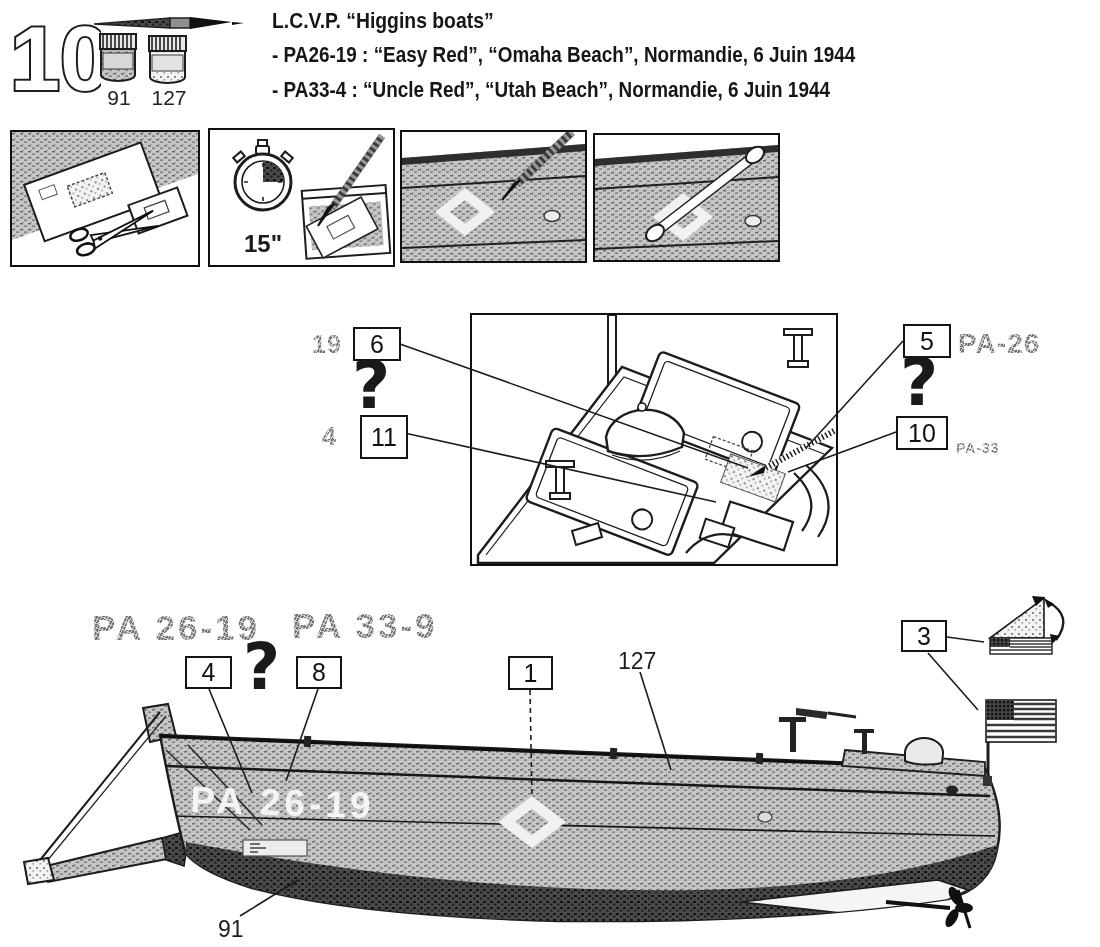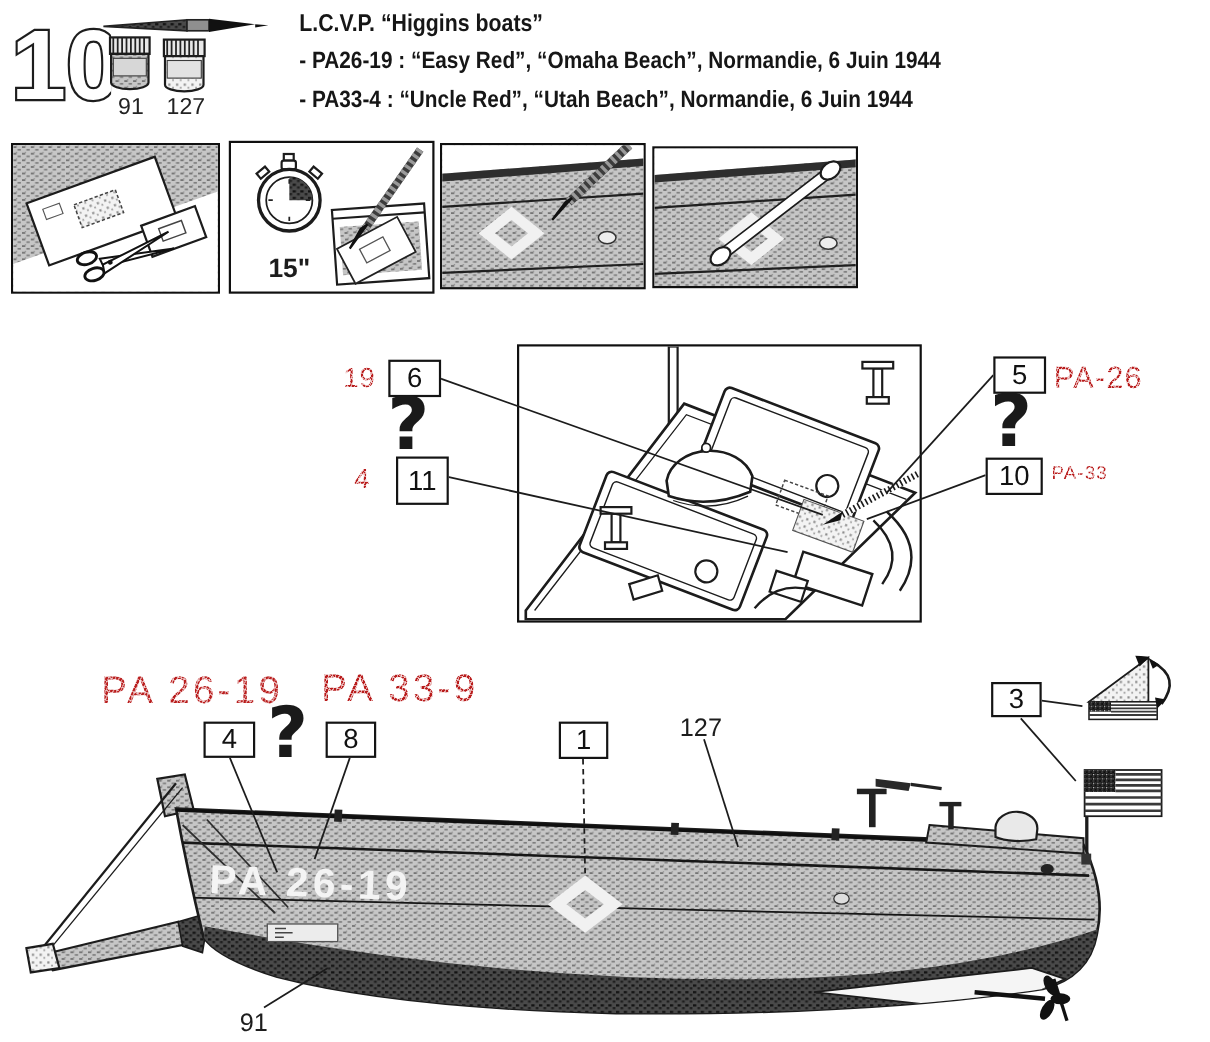--- a/index.html
+++ b/index.html
@@ -12,21 +12,21 @@
   .hdr-opt{font-size:21.5px;}
   .potlabel{font-size:21px;color:#222;text-align:center;}
   
   .figbox{position:absolute;border:2px solid #101010;background:#fff;box-sizing:border-box;}
   
   .pbox{position:absolute;background:#fff;border:2.5px solid #141414;box-sizing:border-box;
         display:flex;align-items:center;justify-content:center;font-size:25px;color:#111;}
   .qmark{position:absolute;font-weight:900;color:#1a1a1a;line-height:.8;
          font-family:"DejaVu Sans",sans-serif;}
   
-  .distressed{position:absolute;font-weight:normal;color:#b91c1c;letter-spacing:1px;white-space:nowrap;}
+  .distressed{position:absolute;font-weight:bold;color:#737373;letter-spacing:1px;white-space:nowrap;}
   .distressed::after{content:"";position:absolute;inset:0;pointer-events:none;
      background:repeating-linear-gradient(115deg,rgba(255,255,255,.6) 0 1px,transparent 1px 3px),
                 repeating-linear-gradient(22deg,rgba(255,255,255,.55) 0 1px,transparent 1px 4px);}
   .plain-num{position:absolute;font-size:23px;color:#1d1d1d;}
   svg{display:block;}
   .overlay{position:absolute;left:0;top:0;z-index:5;pointer-events:none;}
   .z6{z-index:6;}
 </style>
 </head>
 <body>
@@ -240,21 +240,21 @@
 </div>
 
 <div class="pbox z6" style="left:903px;top:324px;width:48px;height:34px">
   <span>5</span>
 </div>
 <div class="distressed z6" style="left:958px;top:328px;font-size:28px">PA-26</div>
 <div class="qmark z6" style="left:900px;top:357px;font-size:66px">?</div>
 <div class="pbox z6" style="left:896px;top:416px;width:52px;height:34px">
   <span>10</span>
 </div>
-<div class="distressed z6" style="left:956px;top:420px;font-size:17px">PA-33</div>
+<div class="distressed z6" style="left:956px;top:440px;font-size:14px">PA-33</div>
 
 <div class="distressed z6" style="left:92px;top:608px;font-size:35px;letter-spacing:3px">PA 26-19</div>
 <div class="distressed z6" style="left:292px;top:606px;font-size:35px;letter-spacing:3px">PA 33-9</div>
 <div class="qmark z6" style="left:243px;top:642px;font-size:64px">?</div>
 
 <div class="pbox z6" style="left:185px;top:656px;width:47px;height:33px">
   <span>4</span>
 </div>
 <div class="pbox z6" style="left:296px;top:656px;width:46px;height:33px">
   <span>8</span>

